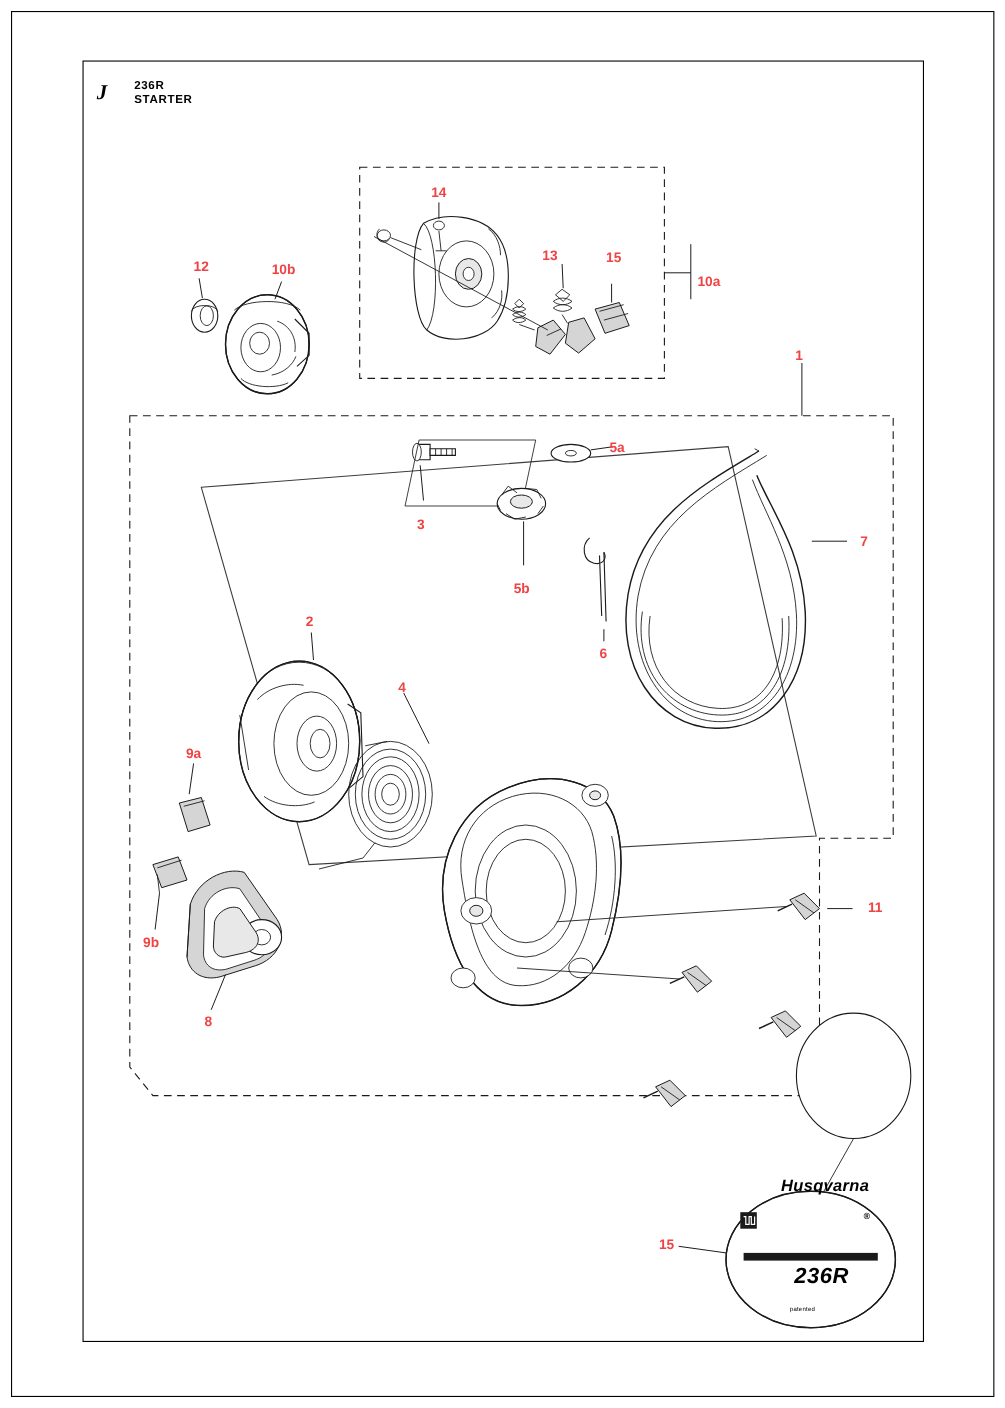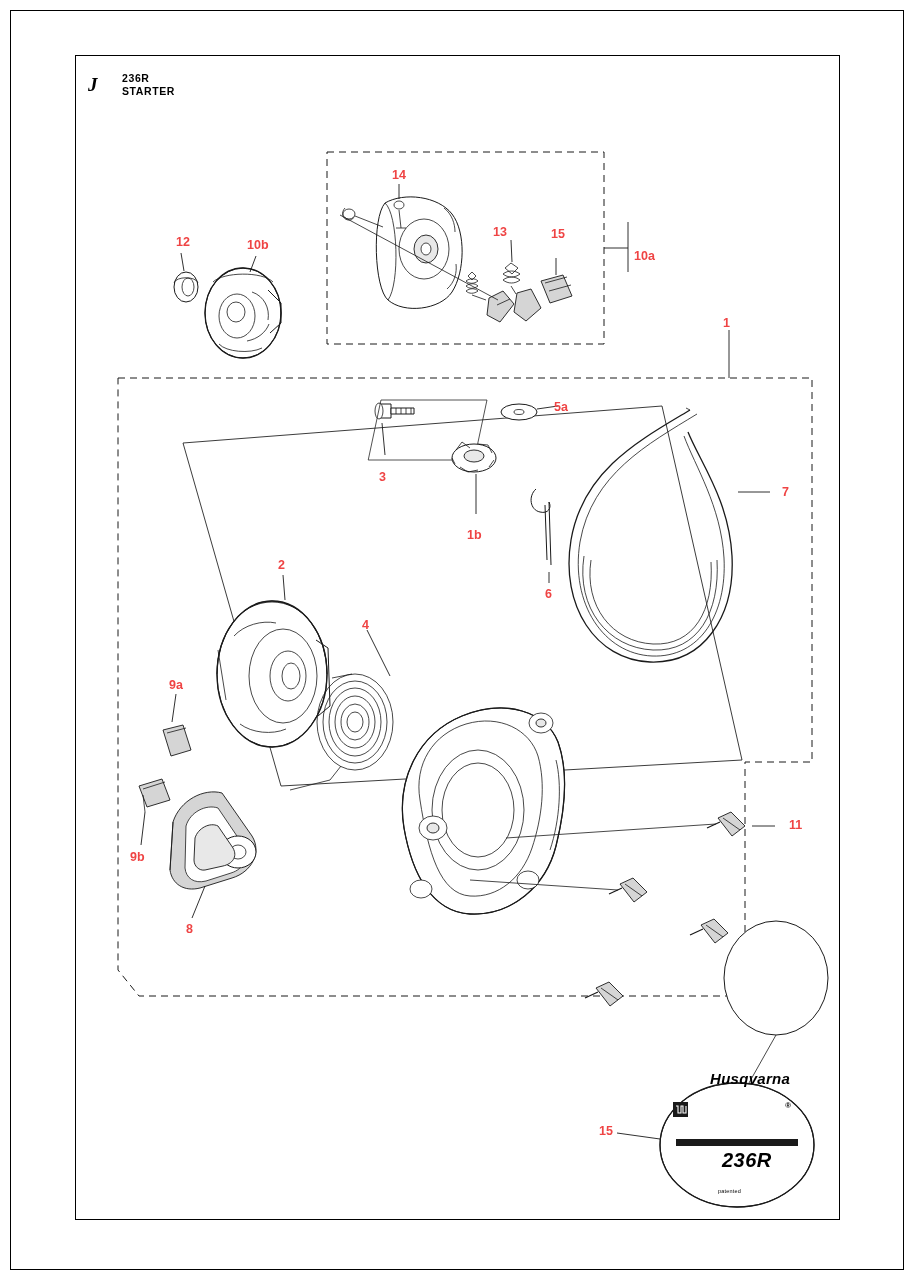--- a/index.html
+++ b/index.html
@@ -394,21 +394,21 @@
     <rect x="673" y="1102" width="15" height="15" fill="#1a1a1a"></rect>
     <path d="M676 1106 h2 v7 h3 v-7 h2 v7 h3 v-7" fill="none" stroke="#fff" stroke-width="1.1"></path>
   </svg>
 
 
   <div class="lbl" style="left:723px; top:316px;">1</div>
   <div class="lbl" style="left:278px; top:558px;">2</div>
   <div class="lbl" style="left:379px; top:470px;">3</div>
   <div class="lbl" style="left:362px; top:618px;">4</div>
   <div class="lbl" style="left:554px; top:400px;">5a</div>
-  <div class="lbl" style="left:467px; top:528px;">1b</div>
+  <div class="lbl" style="left:467px; top:528px;">5b</div>
   <div class="lbl" style="left:545px; top:587px;">6</div>
   <div class="lbl" style="left:782px; top:485px;">7</div>
   <div class="lbl" style="left:186px; top:922px;">8</div>
   <div class="lbl" style="left:169px; top:678px;text-align:center;">9a</div>
   <div class="lbl" style="left:130px; top:850px;">9b</div>
   <div class="lbl" style="left:634px; top:249px;">10a</div>
   <div class="lbl" style="left:247px; top:238px;">10b</div>
   <div class="lbl" style="left:789px; top:818px;">11</div>
   <div class="lbl" style="left:176px; top:235px;">12</div>
   <div class="lbl" style="left:493px; top:225px;">13</div>

